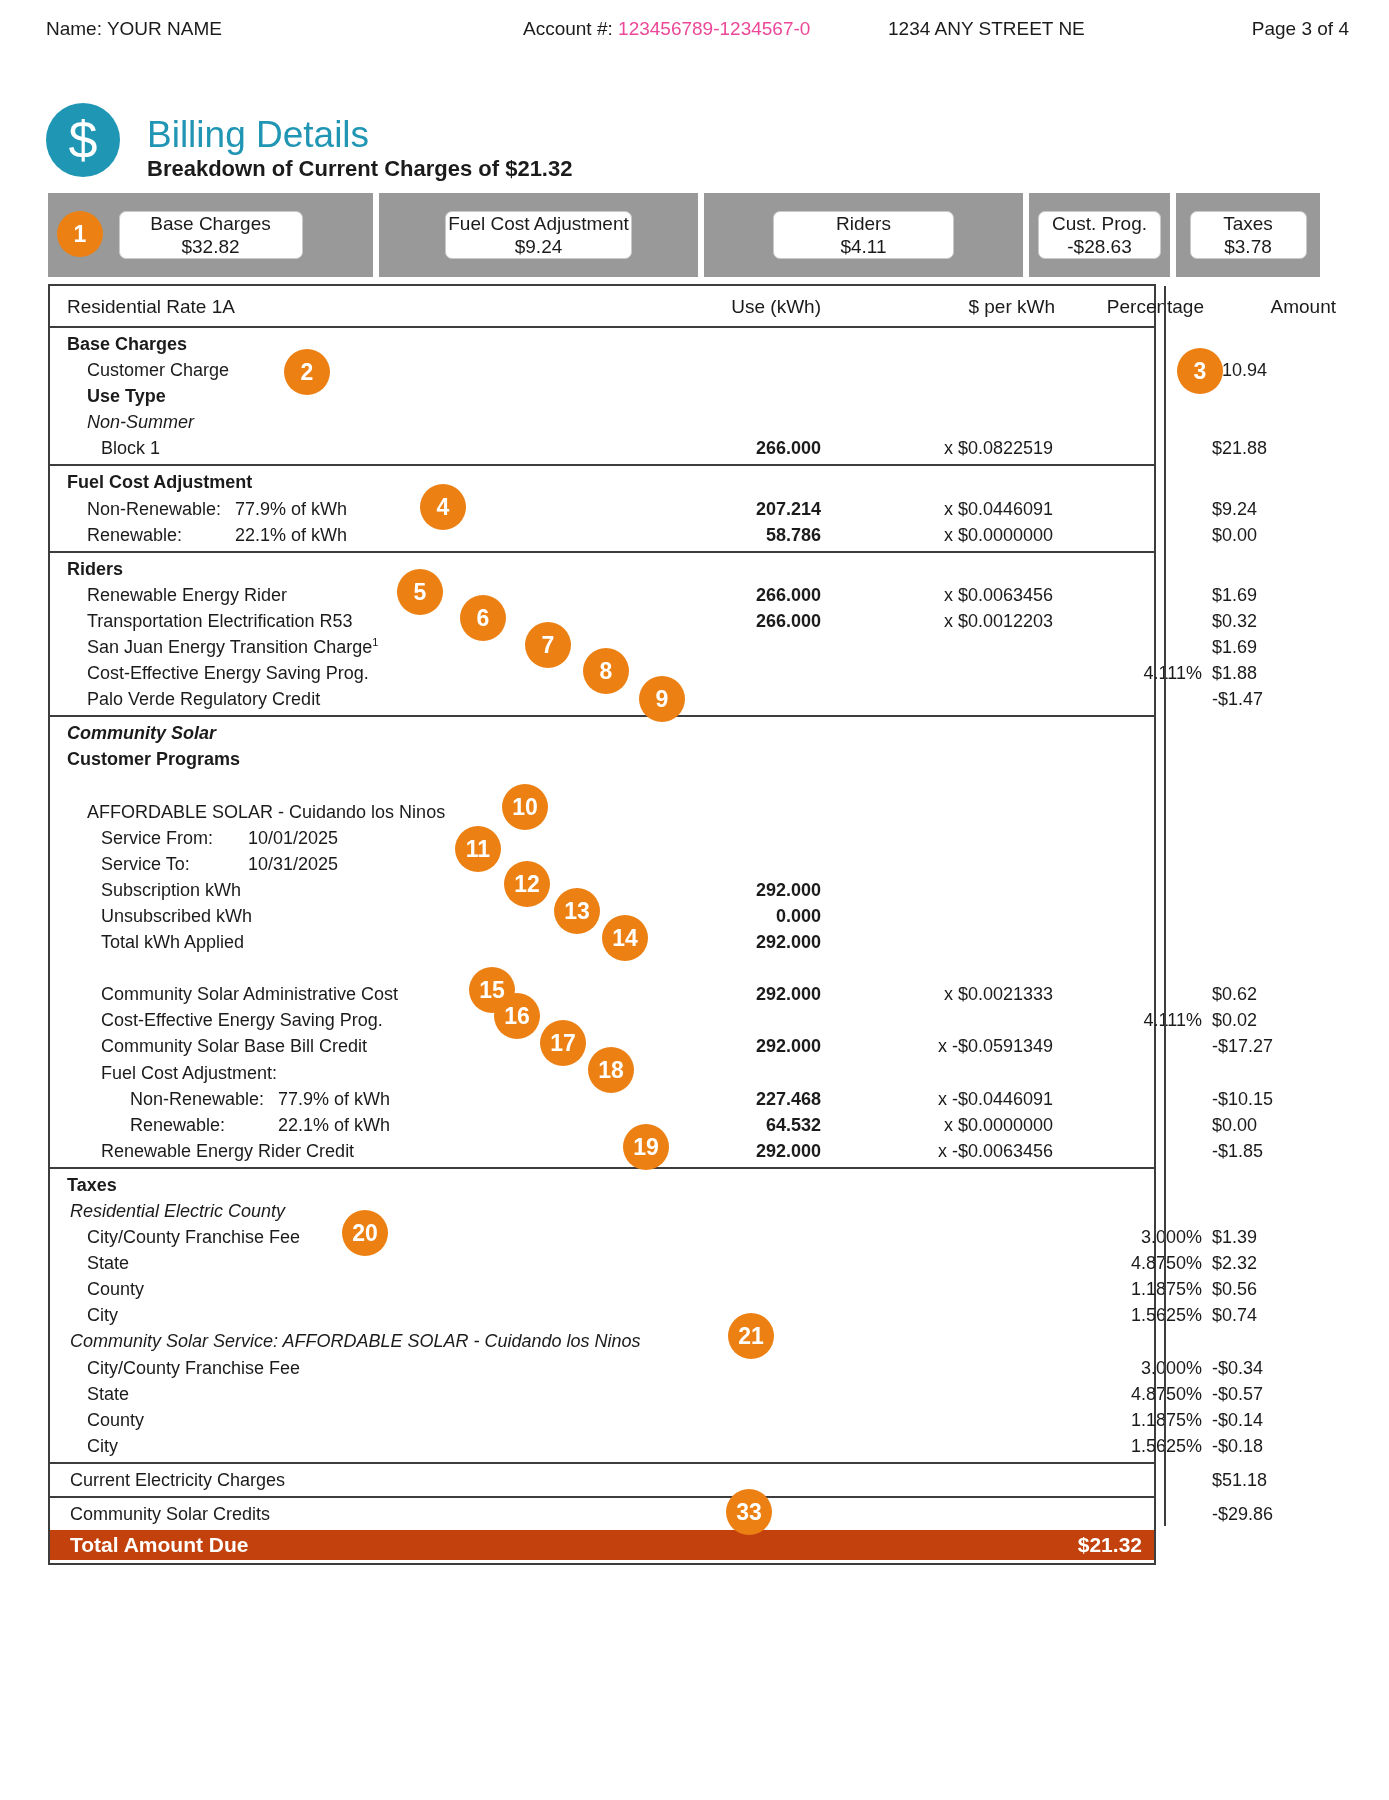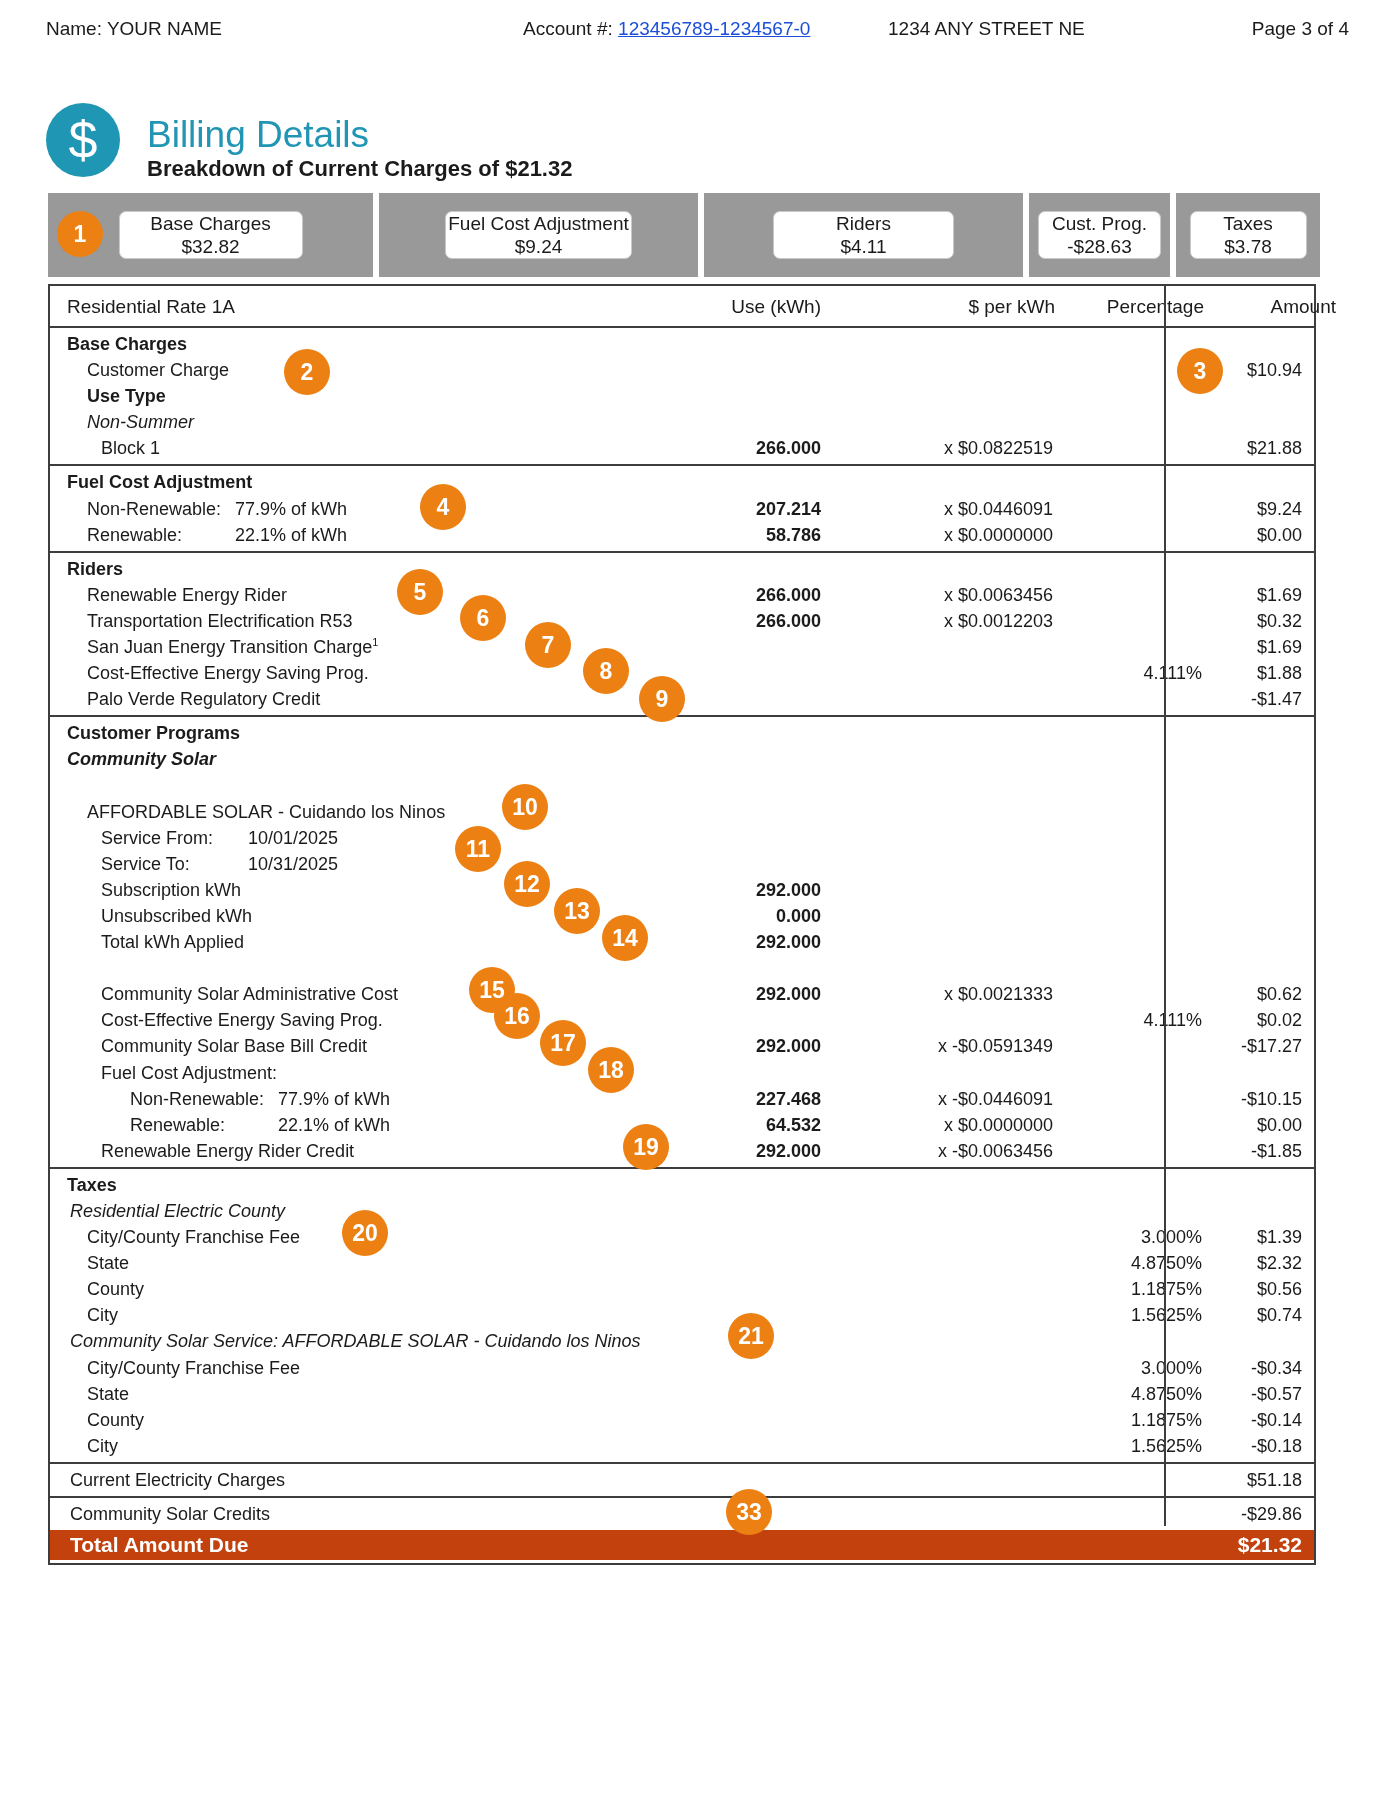--- a/index.html
+++ b/index.html
@@ -4,40 +4,40 @@
 <style>
   * { margin:0; padding:0; box-sizing:border-box; }
   html,body { width:1389px; height:1800px; background:#ffffff;
               font-family:"Liberation Sans","DejaVu Sans",sans-serif; color:#1b1b1b; }
   #page { position:relative; width:1389px; height:1800px; overflow:hidden; background:#fff; }
 
   
   .tophdr { position:absolute; top:18px; left:0; width:100%; height:26px; font-size:19px; }
   .th-name   { position:absolute; left:46px; }
   .th-acct   { position:absolute; left:523px; }
-  .th-acct .num { color:#1d4ed8;text-decoration:underline; }
+  .th-acct .num { color:#ec4899; }
   .th-addr   { position:absolute; left:888px; }
   .th-page   { position:absolute; right:40px; }
 
   
   .dollar-circle { position:absolute; left:46px; top:103px; width:74px; height:74px;
                    border-radius:50%; background:#1f96b4; color:#fff; display:flex;
                    align-items:center; justify-content:center; font-size:52px; font-weight:400; }
   .title    { position:absolute; left:147px; top:114px; font-size:37px; color:#2196b4; }
   .subtitle { position:absolute; left:147px; top:156px; font-size:22px; font-weight:bold; color:#1b1b1b; }
 
   
   .sumbar { position:absolute; left:48px; top:193px; width:1272px; height:84px; display:flex; gap:6px; }
   .seg { background:#999999; height:84px; display:flex; align-items:center; justify-content:center; }
   .segbox { background:#ffffff; border:1px solid #c9c9c9; border-radius:7px; height:48px;
             display:flex; flex-direction:column; align-items:center; justify-content:center;
             font-size:19px; line-height:23px; }
 
   
-  .btable { position:absolute; left:48px; top:284px; width:1268px; border:2px solid #3d3d3d; background:#fff; }
+  .btable { position:absolute; left:48px; top:284px; width:1108px; border:2px solid #3d3d3d; background:#fff; }
   .vdivider { position:absolute; top:0; left:1114px; width:2px; height:1240px; background:#3d3d3d; }
 
   .thead { height:42px; position:relative; border-bottom:2px solid #3d3d3d; font-size:19px; }
   .thead span { position:absolute; bottom:8px; white-space:nowrap; }
   .h-rate { left:17px; }
   .h-use  { left:540px; width:231px; text-align:right; }
   .h-rateper { left:775px; width:230px; text-align:right; }
   .h-pct  { left:1007px; width:147px; text-align:right; }
   .h-amt  { left:1130px; width:156px; text-align:right; }
 
@@ -231,29 +231,29 @@
           </div>
           <div class="row ind1">
             <div class="c-label">Palo Verde Regulatory Credit</div>
             <div class="c-use"></div>
             <div class="c-rate"></div>
             <div class="c-pct"></div>
             <div class="c-amt">-$1.47</div>
           </div>
         </div>
         <div class="sect">
+          <div class="row ind0 st-bolditalic">
+            <div class="c-label">Community Solar</div>
+            <div class="c-use"></div>
+            <div class="c-rate"></div>
+            <div class="c-pct"></div>
+            <div class="c-amt"></div>
+          </div>
           <div class="row ind0 st-bold">
             <div class="c-label">Customer Programs</div>
-            <div class="c-use"></div>
-            <div class="c-rate"></div>
-            <div class="c-pct"></div>
-            <div class="c-amt"></div>
-          </div>
-          <div class="row ind0 st-bolditalic">
-            <div class="c-label">Community Solar</div>
             <div class="c-use"></div>
             <div class="c-rate"></div>
             <div class="c-pct"></div>
             <div class="c-amt"></div>
           </div>
           <div class="row"></div>
           <div class="row ind1">
             <div class="c-label">AFFORDABLE SOLAR - Cuidando los Ninos</div>
             <div class="c-use"></div>
             <div class="c-rate"></div>

